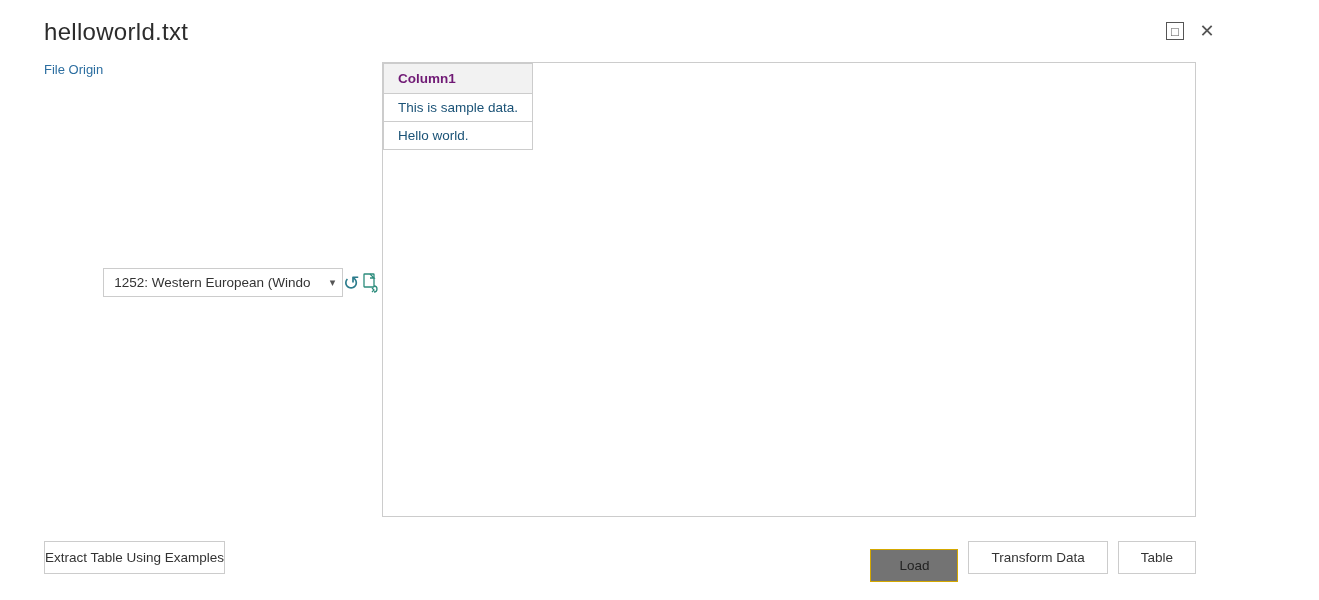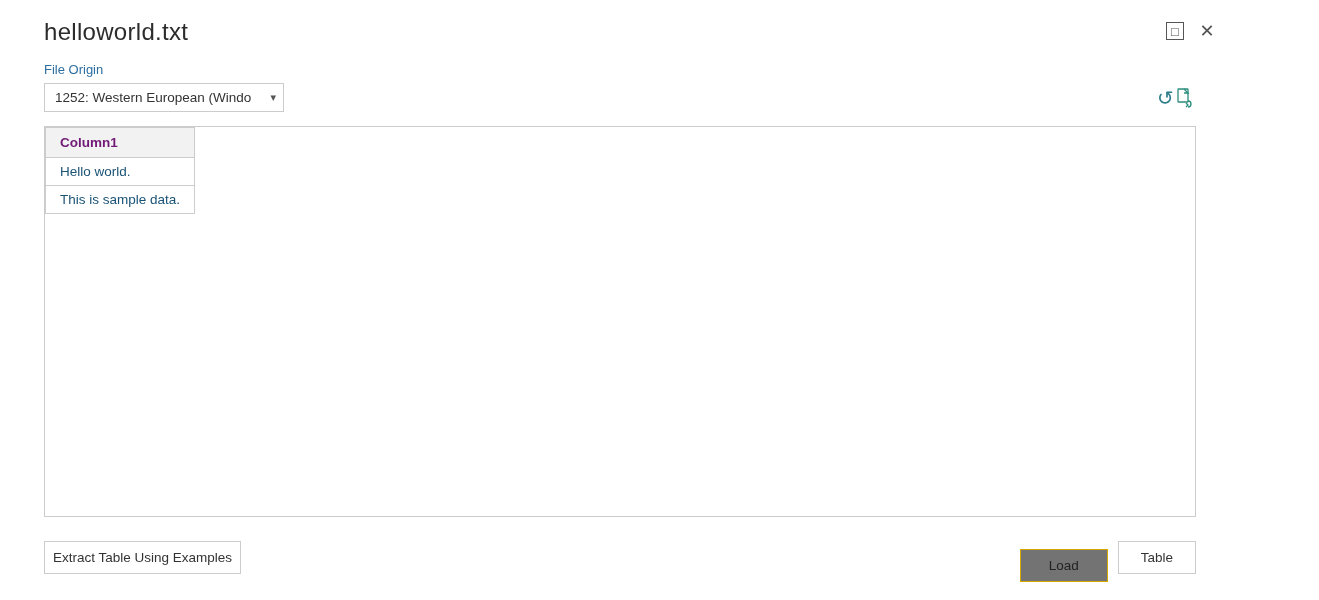--- a/index.html
+++ b/index.html
@@ -72,21 +72,20 @@
       border: none;
       font-size: 18px;
       color: #555;
     }
 
     
     .content {
       padding: 16px 44px 0 44px;
       flex: 1;
       display: flex;
-      flex-direction: column;
     }
 
     .file-origin-label {
       font-size: 13px;
       color: #2c6ea0;
       margin-bottom: 6px;
     }
 
     .file-origin-row {
       display: flex;
@@ -186,21 +185,21 @@
       padding: 8px 22px;
       font-size: 13.5px;
       cursor: pointer;
       border: 1px solid #ccc;
       background: #fff;
       color: #333;
       font-family: 'Segoe UI', Tahoma, Geneva, Verdana, sans-serif;
     }
 
     .btn-extract {
-      padding: 8px 8px;
+      padding: 8px 0;
     }
 
     .btn-load {
       background: #737373;
       border: 1px solid #d4a800;
       color: #222;
       font-weight: 500;
       padding: 8px 28px;
       margin-top: 16px;
     }
@@ -245,33 +244,34 @@
       <table>
         <thead>
           <tr>
 
           <th>Column1</th>
             </tr>
         </thead>
         <tbody>
 
         <tr>
-              <td>Hello world.</td>
+              <td>This is sample data.</td>
             </tr>
             <tr>
-              <td>This is sample data.</td>
+              <td>Hello world.</td>
             </tr>
           </tbody>
       </table>
     </div>
   </div>
 
   <div class="footer">
     <div class="footer-left">
       <button class="btn btn-extract">Extract Table Using Examples</button>
     </div>
     <div class="footer-right">
       <button class="btn btn-load">Load</button>
+      <button class="btn">Transform Data</button>
       <button class="btn">Table</button>
     </div>
   </div>
 
 </div>
 
 </body></html>

